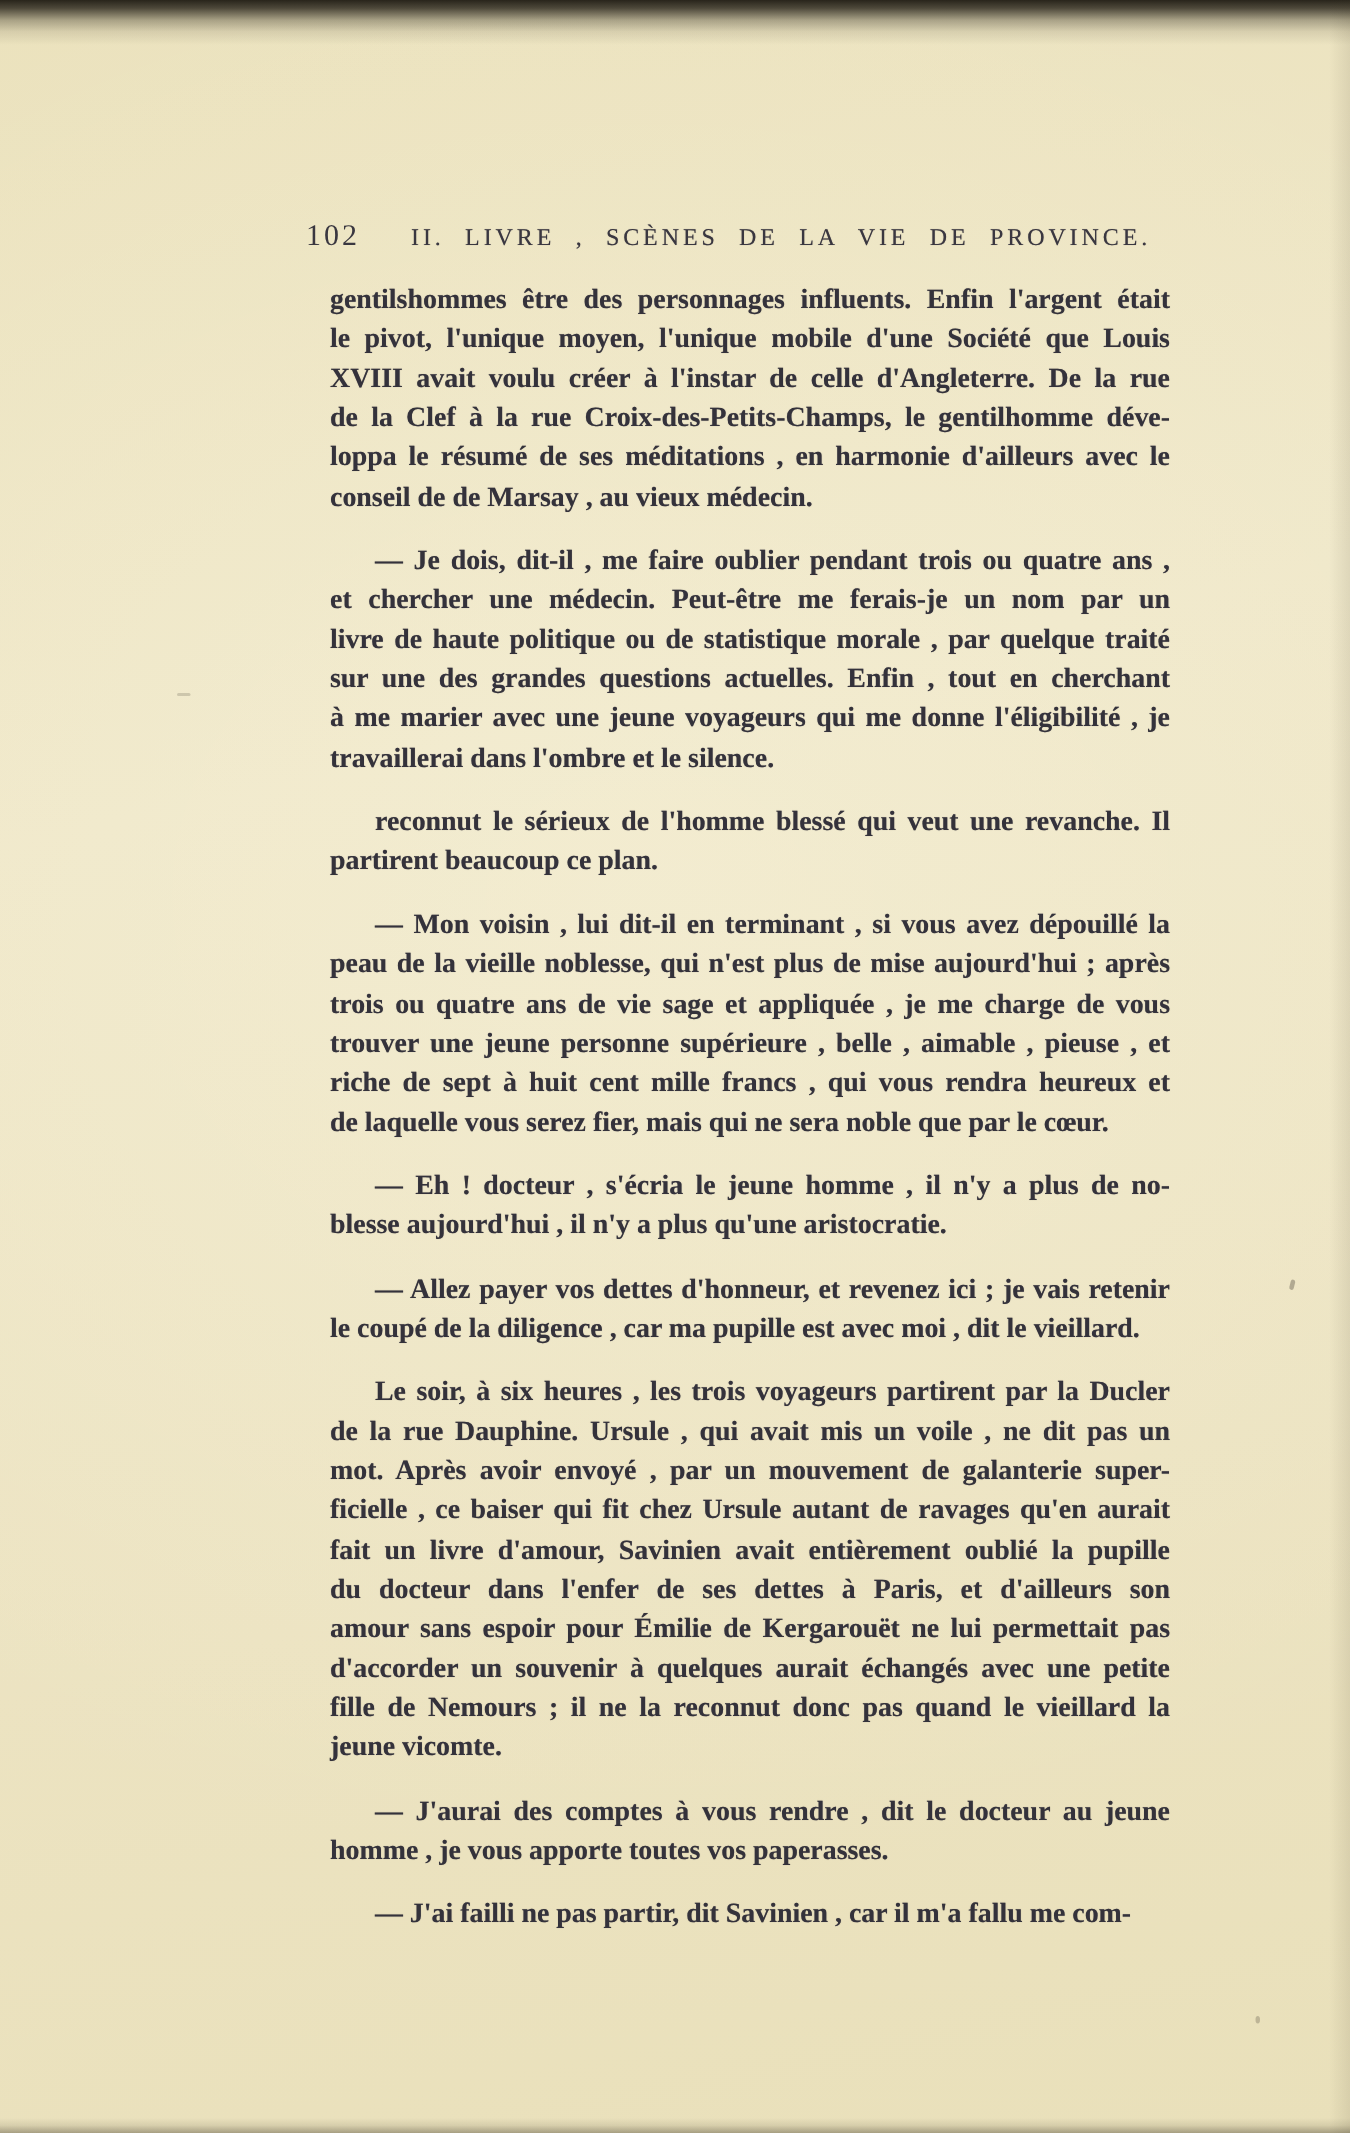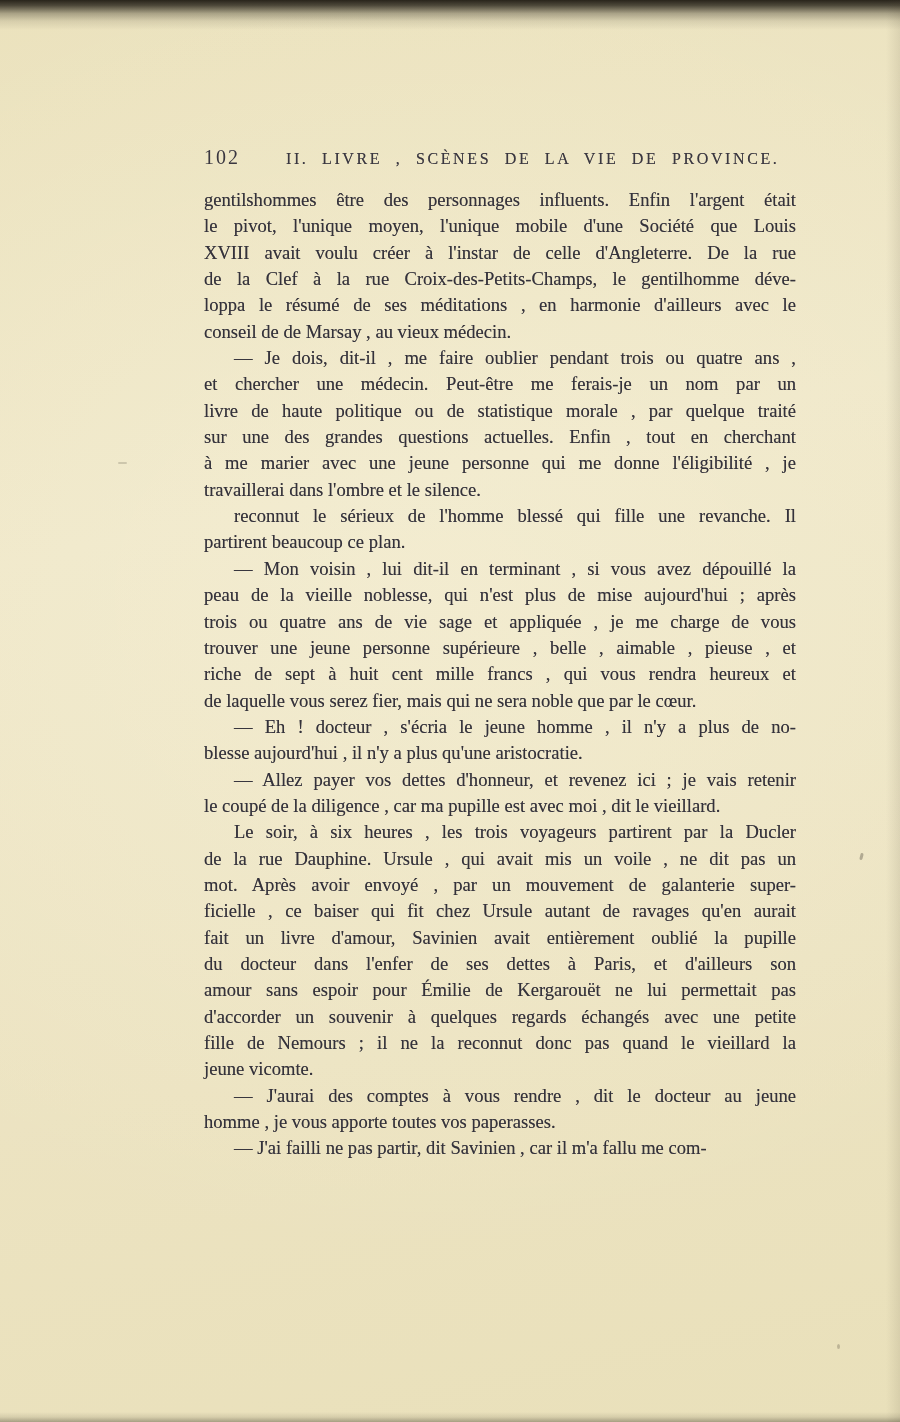--- a/index.html
+++ b/index.html
@@ -65,35 +65,35 @@
     height: 24px;
     margin-bottom: 17px;
     white-space: nowrap;
   }
   .page-number {
     font-size: 20px;
     letter-spacing: 2px;
     color: #3a3740;
   }
   .running-title {
-    margin-left: 46px;
+    margin-left: 34px;
     font-size: 16px;
     letter-spacing: 2.6px;
     word-spacing: 7px;
     color: #3a3740;
     text-shadow: 0 0 0.5px rgba(45,42,52,0.55);
     text-align: center;
   }
 
   .page-body {
     font-size: 18.6px;
     line-height: 26.35px;
     text-shadow: 0 0 0.5px rgba(45,42,52,0.5);
   }
-  .paragraph { margin: 0; }
+  .paragraph { margin: 16px; font-weight: bold; }
   .paragraph.indent .line:first-child { text-indent: 30px; }
   .line {
     text-align: justify;
     text-align-last: justify;
     white-space: normal;
   }
   .line.last {
     text-align-last: left;
   }
 
@@ -126,25 +126,25 @@
           <div class="line">XVIII avait voulu créer à l'instar de celle d'Angleterre. De la rue</div>
           <div class="line">de la Clef à la rue Croix-des-Petits-Champs, le gentilhomme déve-</div>
           <div class="line">loppa le résumé de ses méditations , en harmonie d'ailleurs avec le</div>
           <div class="line last">conseil de de Marsay , au vieux médecin.</div>
         </div>
         <div class="paragraph indent">
           <div class="line">— Je dois, dit-il , me faire oublier pendant trois ou quatre ans ,</div>
           <div class="line">et chercher une médecin. Peut-être me ferais-je un nom par un</div>
           <div class="line">livre de haute politique ou de statistique morale , par quelque traité</div>
           <div class="line">sur une des grandes questions actuelles. Enfin , tout en cherchant</div>
-          <div class="line">à me marier avec une jeune personne qui me donne l'éligibilité , je</div>
+          <div class="line">à me marier avec une jeune voyageurs qui me donne l'éligibilité , je</div>
           <div class="line last">travaillerai dans l'ombre et le silence.</div>
         </div>
         <div class="paragraph indent">
-          <div class="line">reconnut le sérieux de l'homme blessé qui fille une revanche. Il</div>
+          <div class="line">reconnut le sérieux de l'homme blessé qui veut une revanche. Il</div>
           <div class="line last">partirent beaucoup ce plan.</div>
         </div>
         <div class="paragraph indent">
           <div class="line">— Mon voisin , lui dit-il en terminant , si vous avez dépouillé la</div>
           <div class="line">peau de la vieille noblesse, qui n'est plus de mise aujourd'hui ; après</div>
           <div class="line">trois ou quatre ans de vie sage et appliquée , je me charge de vous</div>
           <div class="line">trouver une jeune personne supérieure , belle , aimable , pieuse , et</div>
           <div class="line">riche de sept à huit cent mille francs , qui vous rendra heureux et</div>
           <div class="line last">de laquelle vous serez fier, mais qui ne sera noble que par le cœur.</div>
         </div>
@@ -157,21 +157,21 @@
           <div class="line last">le coupé de la diligence , car ma pupille est avec moi , dit le vieillard.</div>
         </div>
         <div class="paragraph indent">
           <div class="line">Le soir, à six heures , les trois voyageurs partirent par la Ducler</div>
           <div class="line">de la rue Dauphine. Ursule , qui avait mis un voile , ne dit pas un</div>
           <div class="line">mot. Après avoir envoyé , par un mouvement de galanterie super-</div>
           <div class="line">ficielle , ce baiser qui fit chez Ursule autant de ravages qu'en aurait</div>
           <div class="line">fait un livre d'amour, Savinien avait entièrement oublié la pupille</div>
           <div class="line">du docteur dans l'enfer de ses dettes à Paris, et d'ailleurs son</div>
           <div class="line">amour sans espoir pour Émilie de Kergarouët ne lui permettait pas</div>
-          <div class="line">d'accorder un souvenir à quelques regards échangés avec une petite</div>
+          <div class="line">d'accorder un souvenir à quelques aurait échangés avec une petite</div>
           <div class="line">fille de Nemours ; il ne la reconnut donc pas quand le vieillard la</div>
           <div class="line last">jeune vicomte.</div>
         </div>
         <div class="paragraph indent">
           <div class="line">— J'aurai des comptes à vous rendre , dit le docteur au jeune</div>
           <div class="line last">homme , je vous apporte toutes vos paperasses.</div>
         </div>
         <div class="paragraph indent">
           <div class="line last">— J'ai failli ne pas partir, dit Savinien , car il m'a fallu me com-</div>
         </div>

